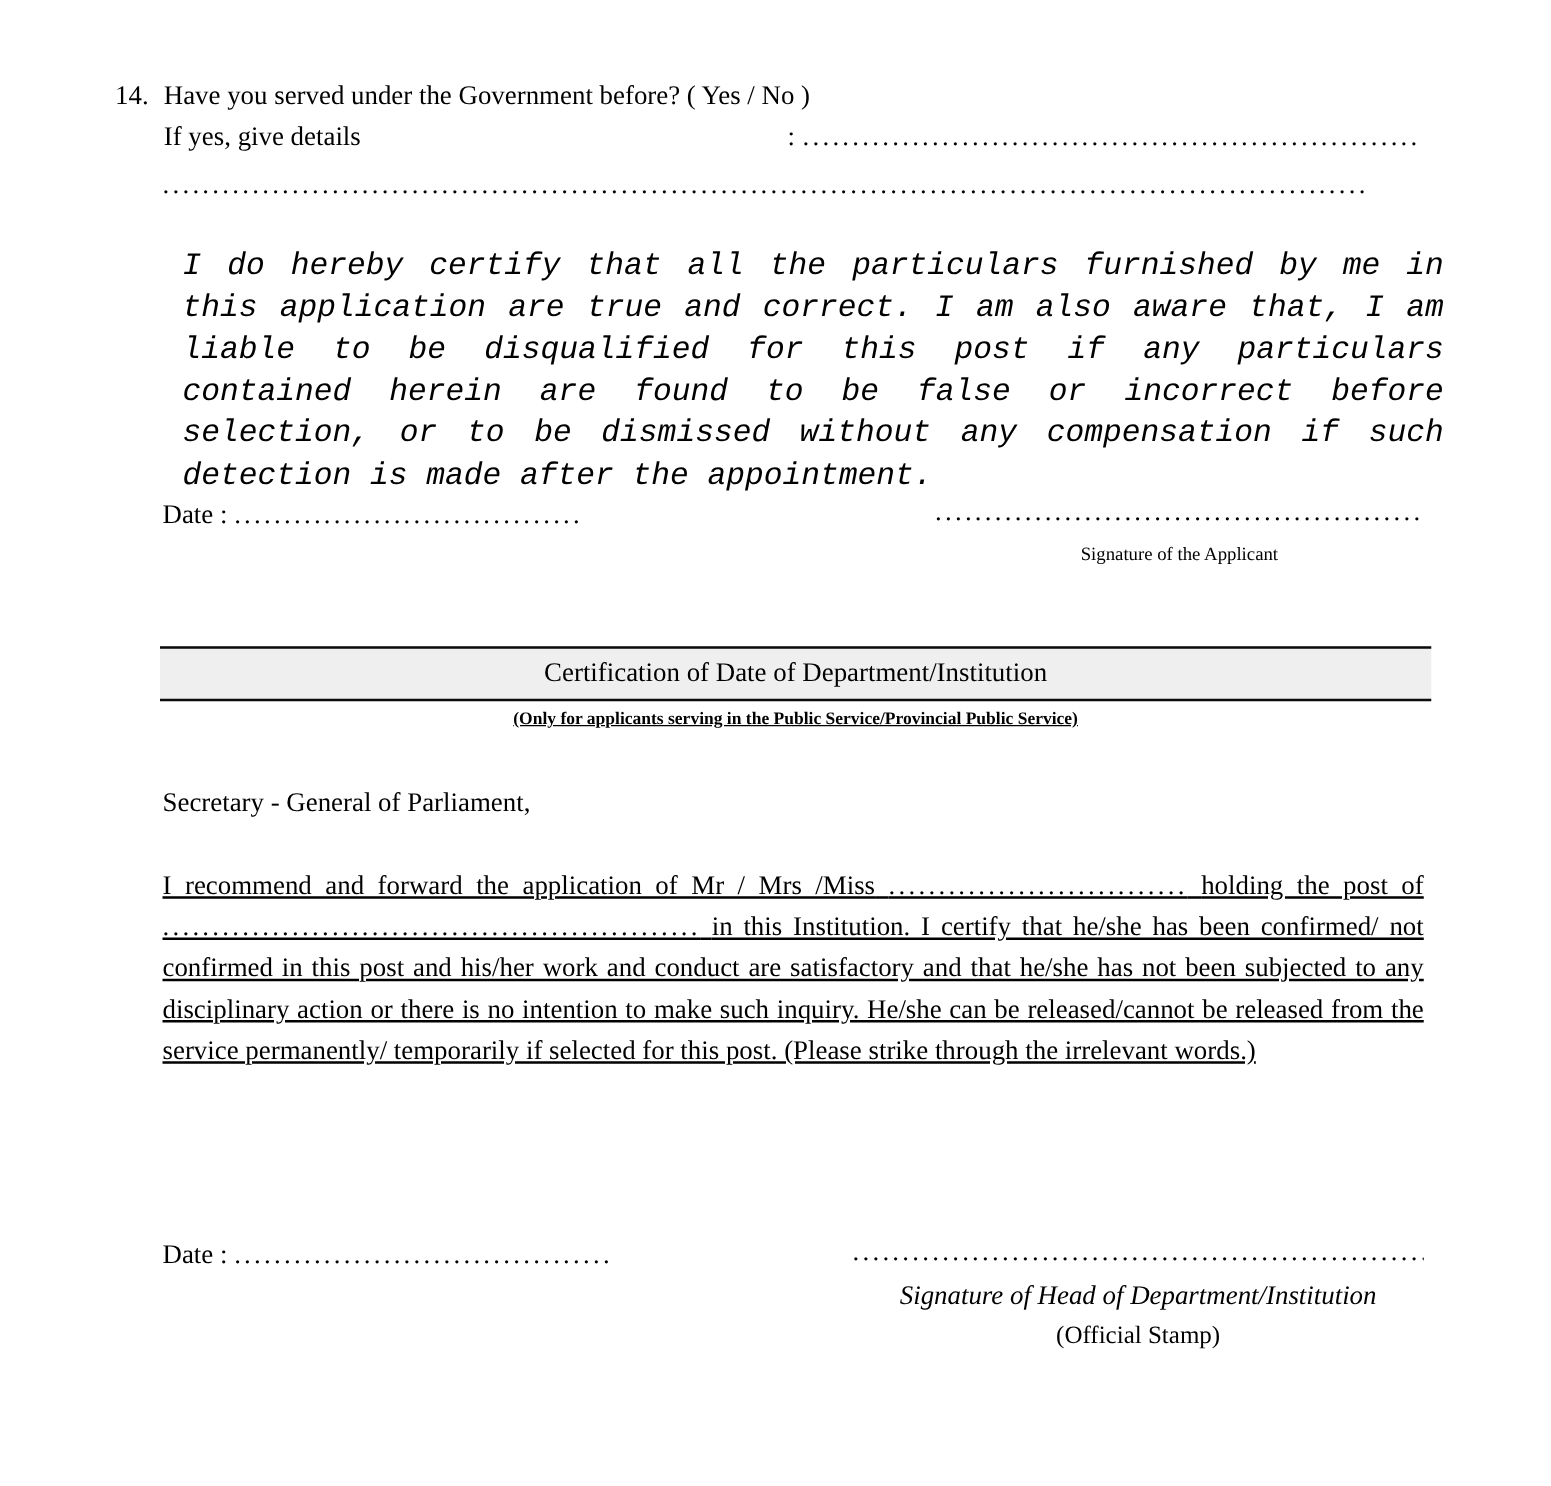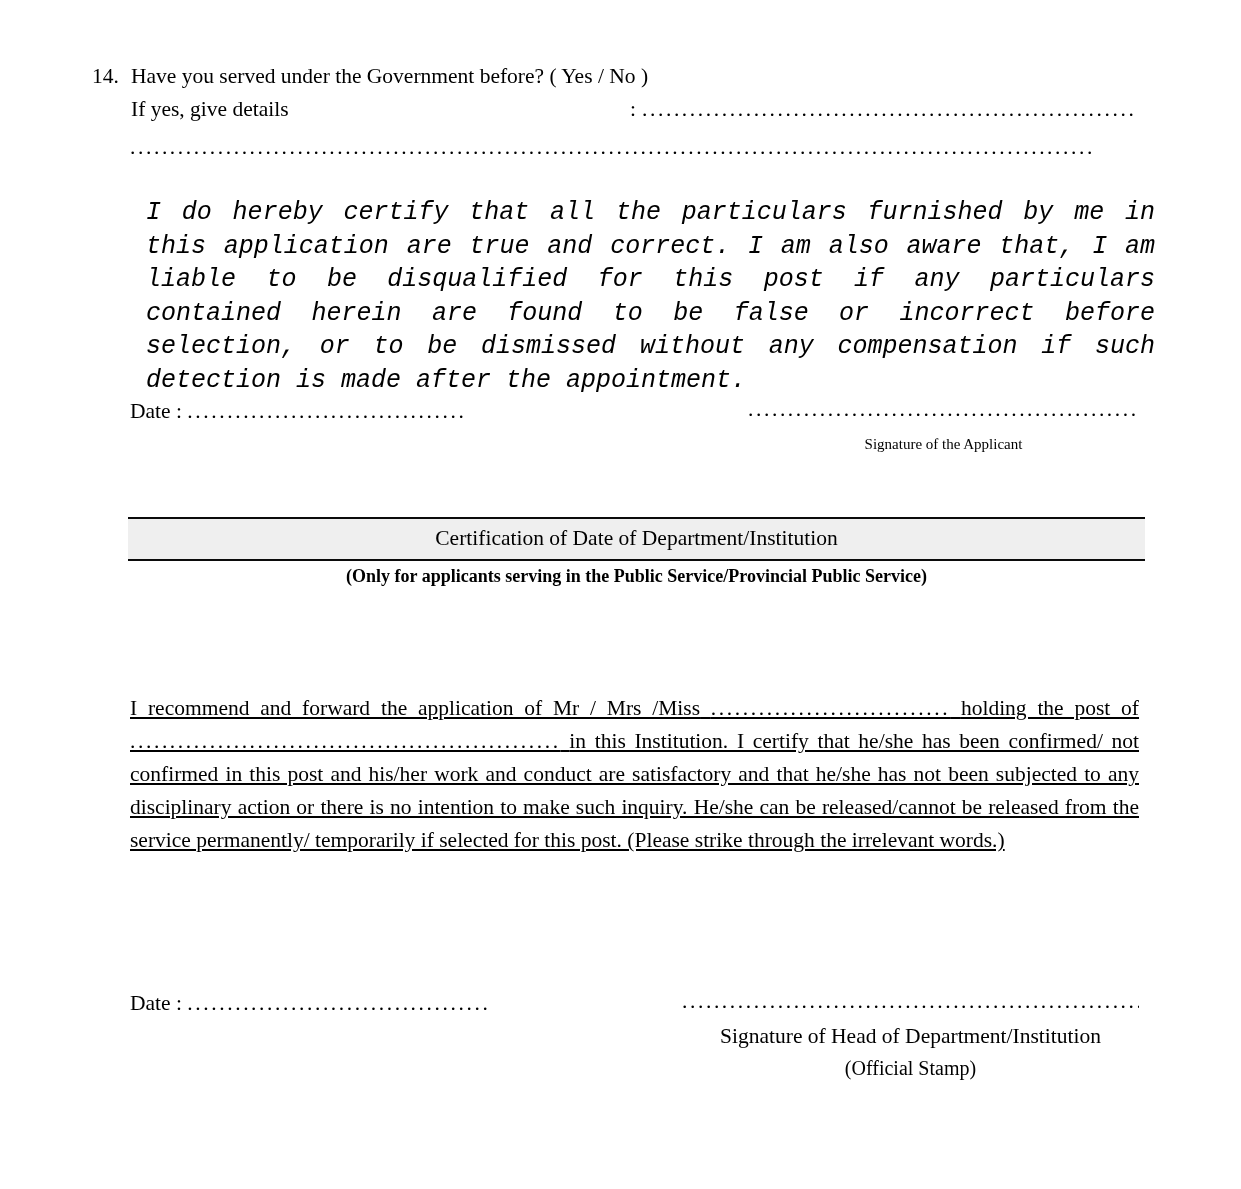--- a/index.html
+++ b/index.html
@@ -142,23 +142,24 @@
     line-height: 30px;
     white-space: nowrap;
   }
   .cert-subtitle {
     position: absolute;
     left: 128px;
     top: 560px;
     width: 1017px;
     text-align: center;
     font-weight: bold;
-    font-size: 18px;
-    line-height: 32px;
-    white-space: nowrap;
+    font-size: 14px;
+    line-height: 32px;
+    white-space: nowrap;
+    text-decoration: underline;
   }
 
   
   .addressee {
     position: absolute;
     left: 130px;
     top: 626px;
     font-size: 21.5px;
     line-height: 32px;
     white-space: nowrap;
@@ -190,20 +191,21 @@
     top: 0;
     width: 457px;
     text-align: center;
   }
   .sig-caption-2 {
     font-size: 21.5px;
     line-height: 32px;
     white-space: nowrap;
     display: block;
     margin-top: 6px;
+    font-style: italic;
   }
   .sig-stamp {
     font-size: 20px;
     line-height: 32px;
     white-space: nowrap;
     display: block;
   }
 </style>
 </head>
 <body>
@@ -234,20 +236,21 @@
       <span class="sig-dots">...............................................................</span>
       <span class="sig-caption">Signature of the Applicant</span>
     </div>
   </div>
 
   <div class="cert-bar">
     <span class="cert-bar-text">Certification of Date of Department/Institution</span>
   </div>
   <div class="cert-subtitle">(Only for applicants serving in the Public Service/Provincial Public Service)</div>
 
+  <div class="addressee">Secretary - General of Parliament,</div>
 
   <div class="cert-body">
     <span>I recommend and forward the application of Mr / Mrs /Miss</span>
     <span class="dots">..............................</span>
     <span>holding the post of</span>
     <span class="dots">......................................................</span>
     <span>in this Institution. I certify that he/she has been confirmed/ not confirmed in this post and his/her work and conduct are satisfactory and that he/she has not been subjected to any disciplinary action or there is no intention to make such inquiry. He/she can be released/cannot be released from the service permanently/ temporarily if selected for this post. (Please strike through the irrelevant words.)</span>
   </div>
 
   <div class="sig-head">

